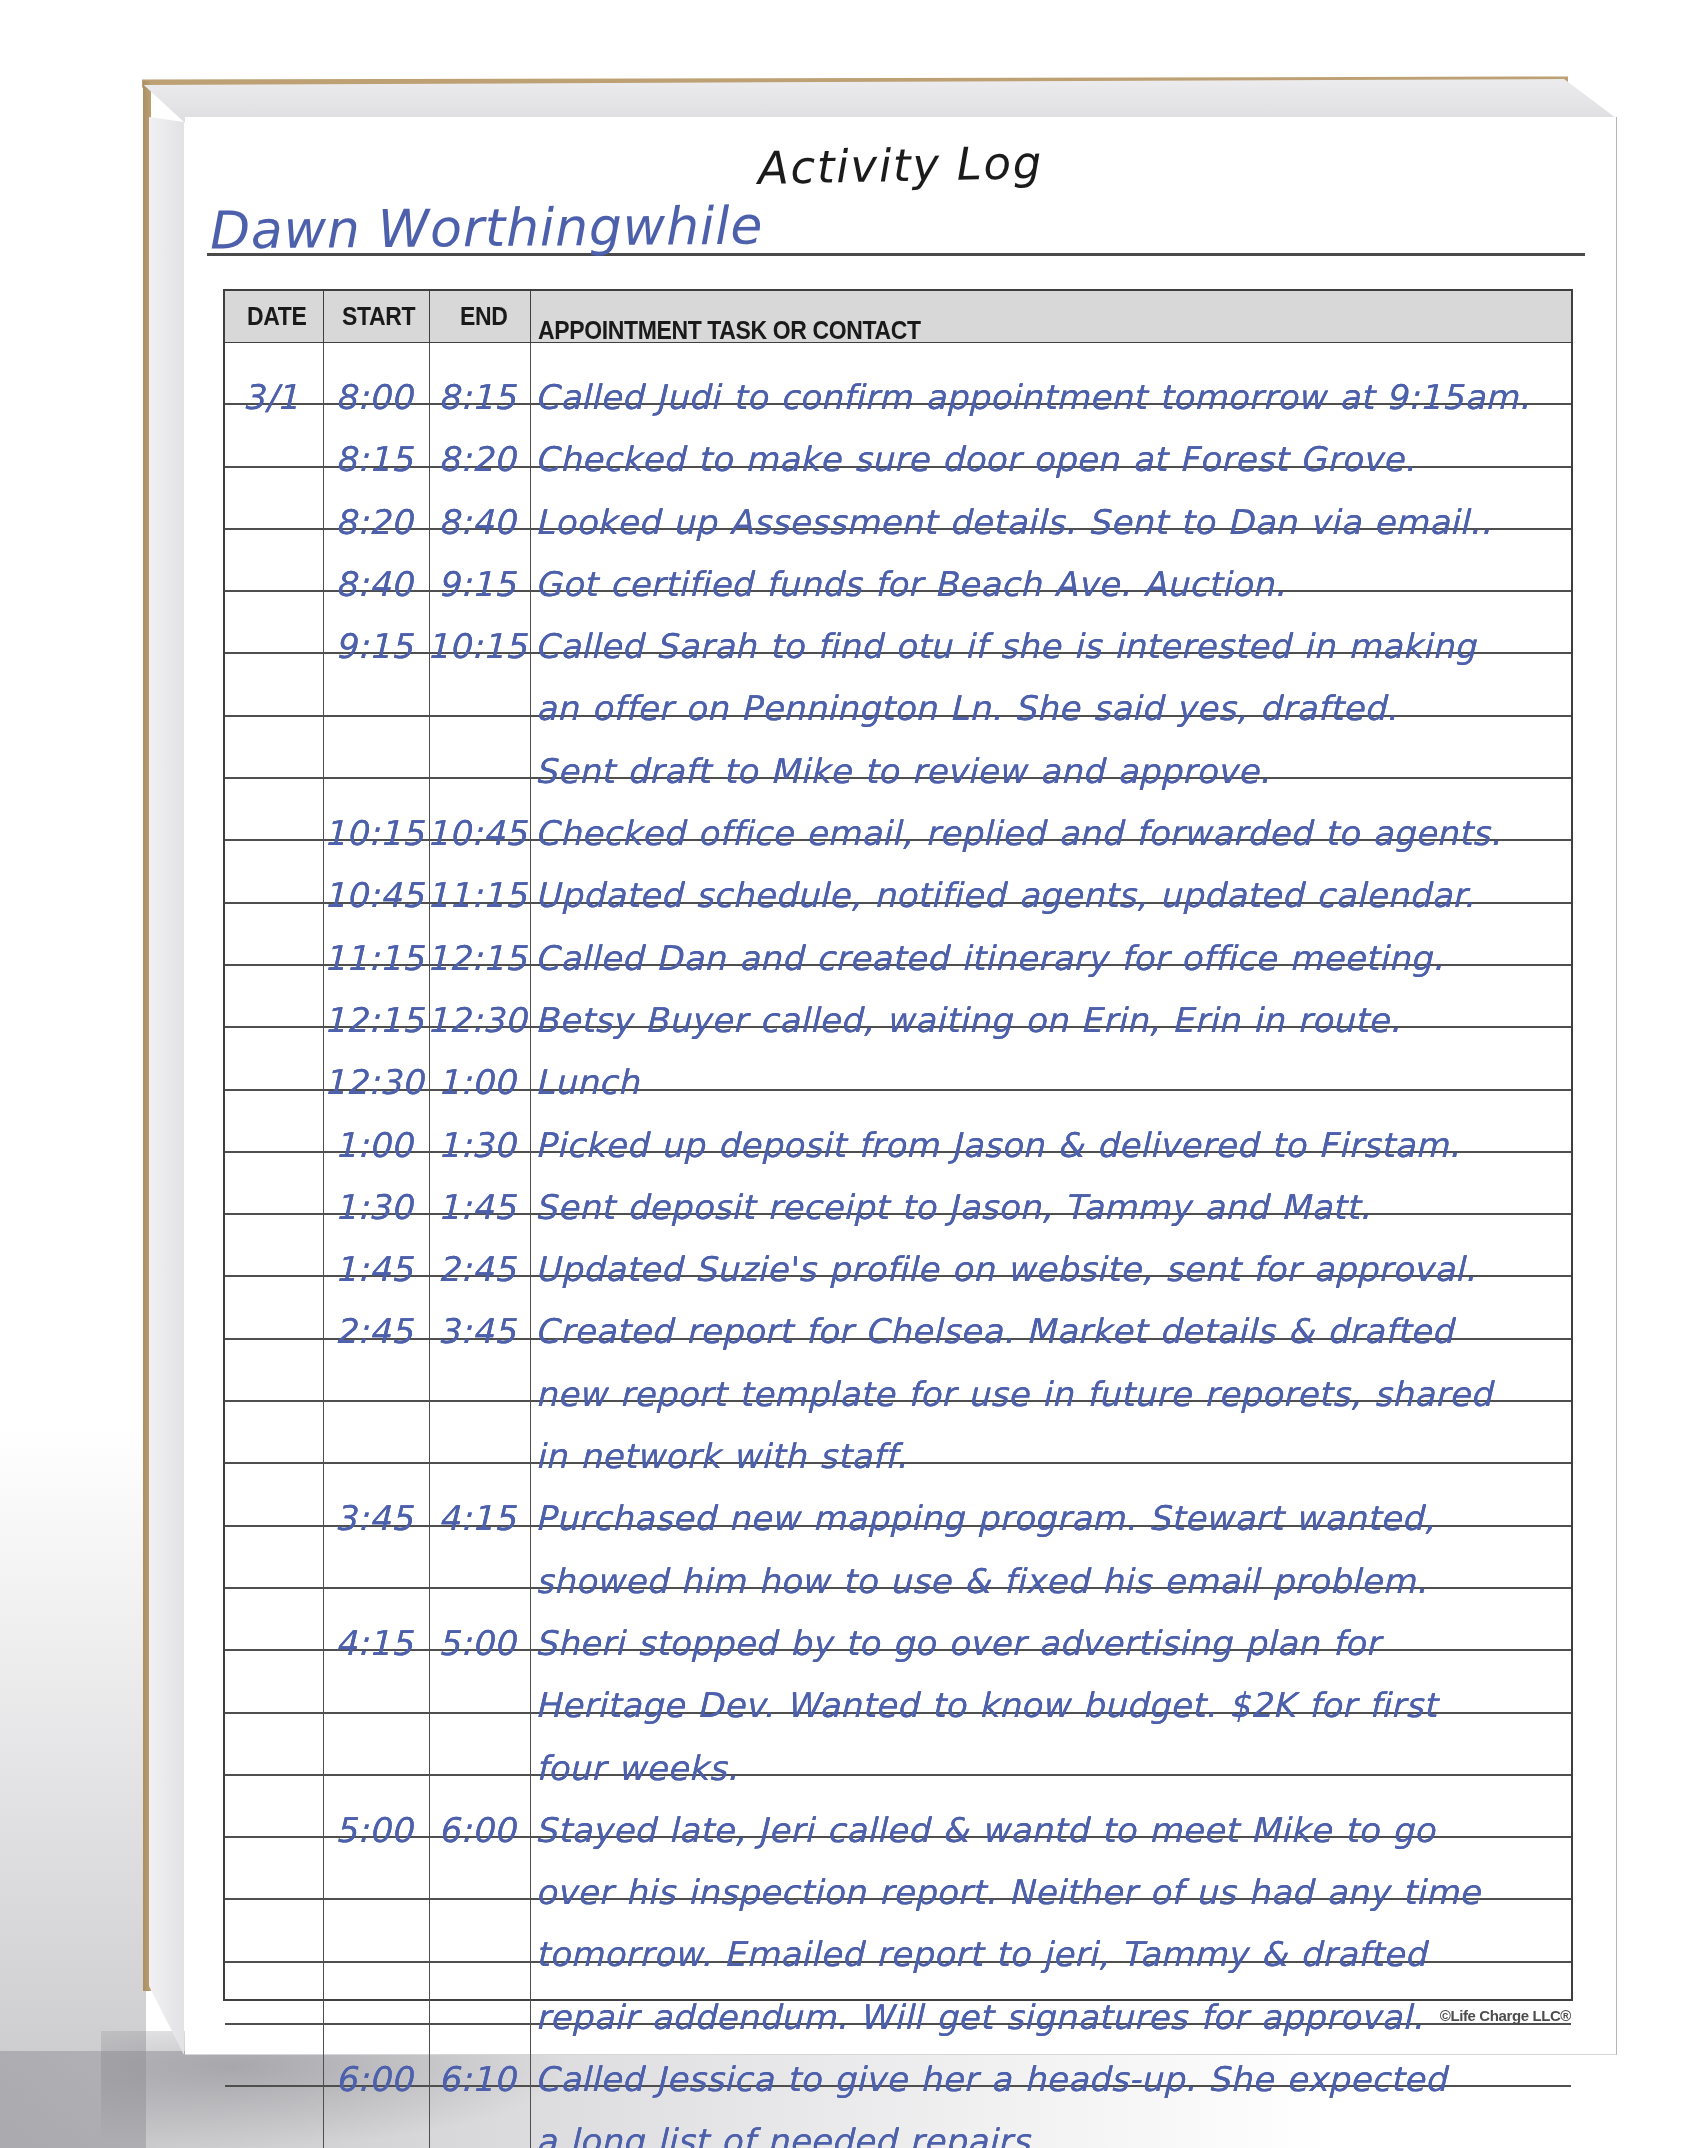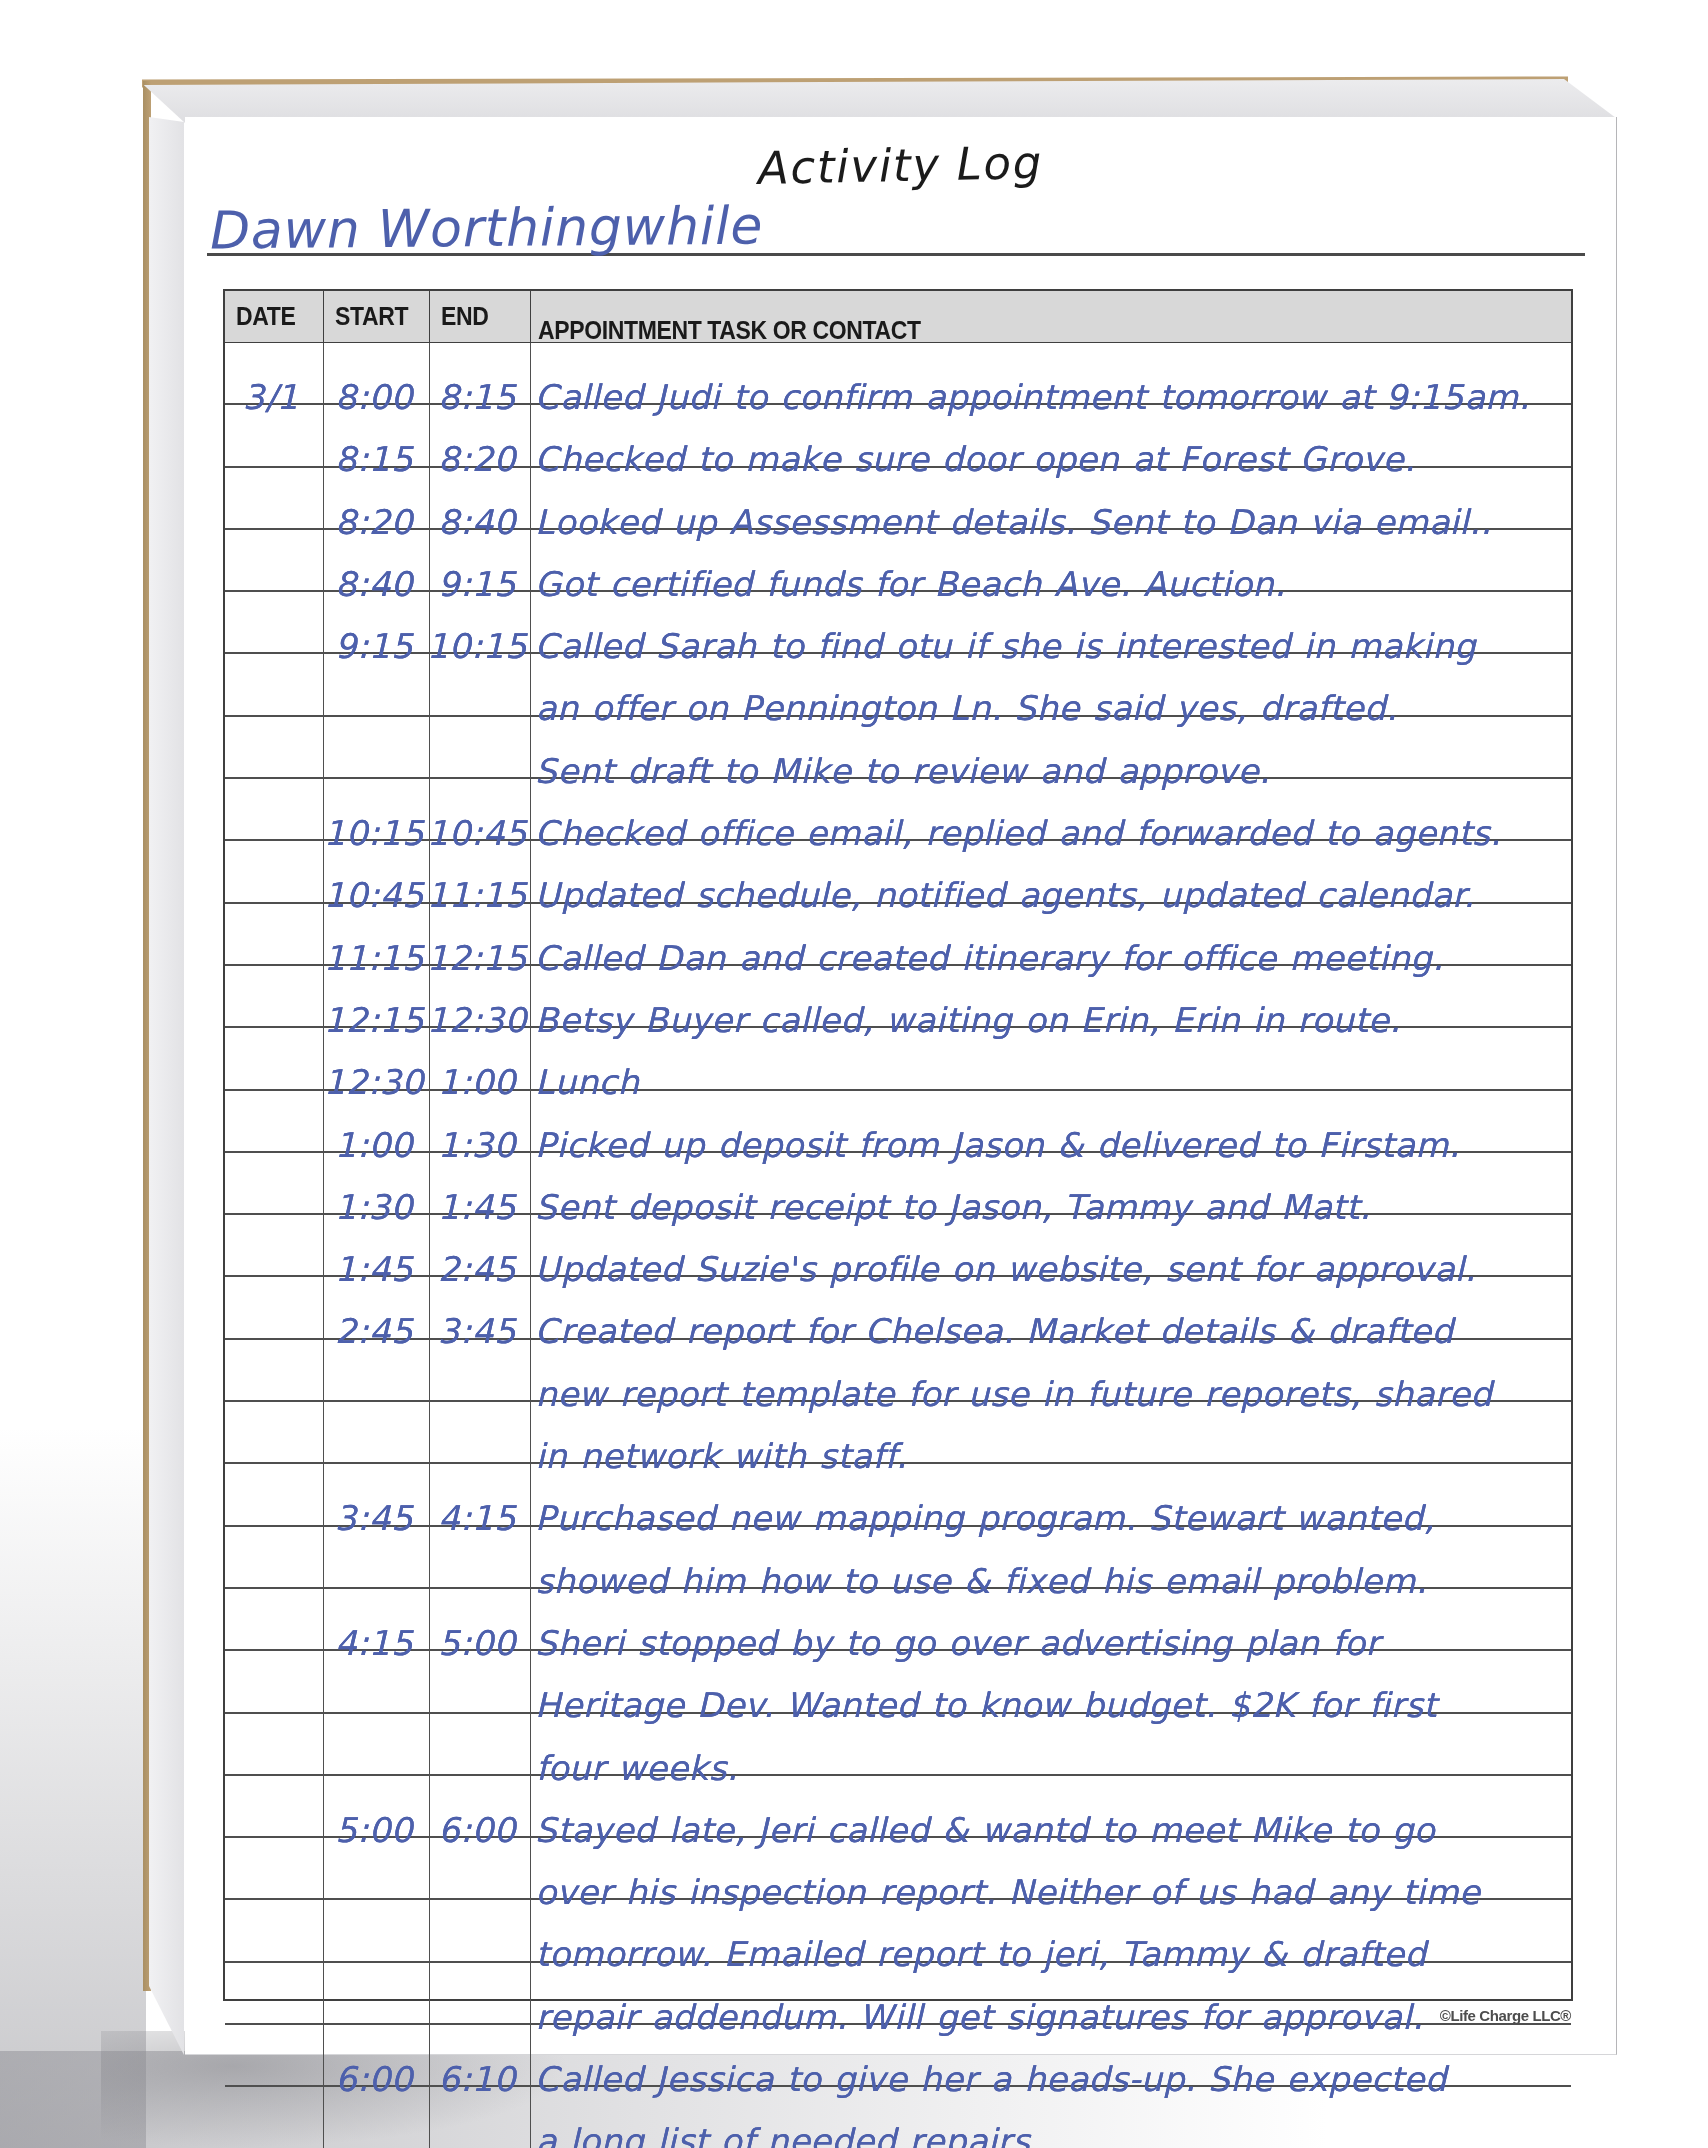--- a/index.html
+++ b/index.html
@@ -37,21 +37,21 @@
     font-family:"DejaVu Sans",sans-serif;font-style:italic;font-size:52px;
     color:var(--ink,#4d60ac);letter-spacing:0.8px;transform:rotate(-.5deg);z-index:2;}
   .name-underline{position:absolute;left:22px;top:136px;width:1378px;height:3.4px;
     background:#4a4a4a;}
 
   .table{position:absolute;left:38px;top:172px;width:1350px;height:1712px;
     border:2.5px solid #3f3f3f;box-sizing:border-box;display:flex;flex-direction:column;}
   .thead{height:52px;flex:none;display:flex;background:var(--headerbg,#d8d8d8);
     border-bottom:1.7px solid #3f3f3f;box-sizing:border-box;}
   .th{display:flex;align-items:center;box-sizing:border-box;
-    border-right:1.7px solid #3f3f3f;padding-left:11px;}
+    border-right:1.7px solid #3f3f3f;padding-left:11px;justify-content:center;}
   .th span{font-weight:bold;font-size:25px;color:#1a1a1a;letter-spacing:-0.4px;
     transform:scaleX(.92);transform-origin:left center;white-space:nowrap;}
   .tbody{flex:1;display:flex;flex-direction:column;}
   .row{flex:1;display:flex;box-sizing:border-box;border-bottom:2.1px solid var(--grid,#4f4f4f);}
   .row:last-child{border-bottom:none;}
   .cell{box-sizing:border-box;border-right:1.7px solid var(--grid,#4f4f4f);
     display:flex;align-items:flex-end;justify-content:center;overflow:visible;}
   .c-date{width:99px;flex:none;}
   .c-start{width:106px;flex:none;}
   .c-end{width:101px;flex:none;}

